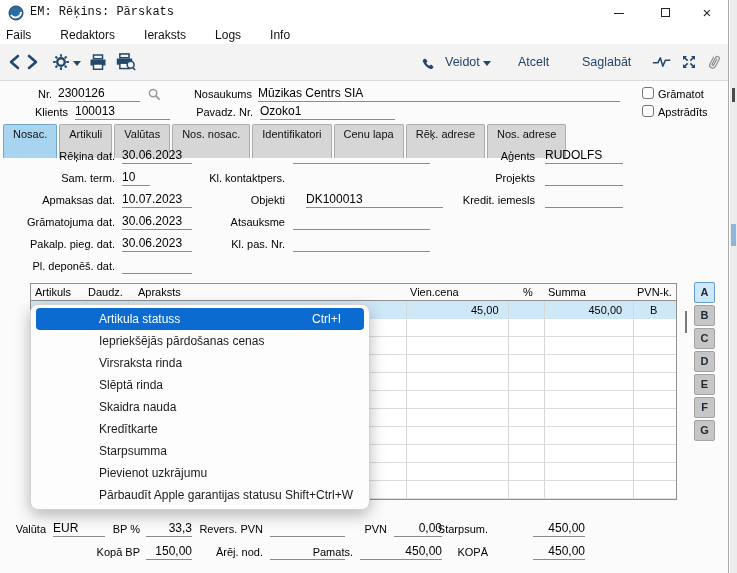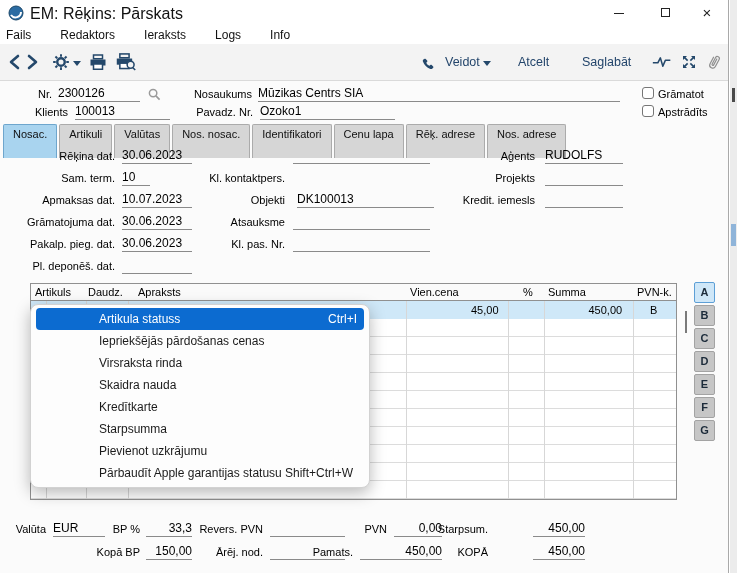--- a/index.html
+++ b/index.html
@@ -2,21 +2,21 @@
 <html><head>
 <meta charset="utf-8">
 <style>
   html,body{margin:0;padding:0;background:#fff;}
   *{box-sizing:border-box;font-family:"Liberation Sans","DejaVu Sans",sans-serif;}
   .screen{position:relative;width:737px;height:573px;background:#fff;overflow:hidden;}
   .window{position:absolute;left:0;top:0;width:729px;height:573px;background:#fbfbfb;border-right:1px solid #a9a9a9;}
   
   .titlebar{position:absolute;left:0;top:0;width:100%;height:25px;background:#ffffff;}
   .title-icon{position:absolute;left:8px;top:5px;width:16px;height:16px;}
-  .title-text{position:absolute;left:30px;top:5px;font-size:16px;color:#111;}
+  .title-text{position:absolute;left:30px;top:5px;font-size:12px;color:#111;font-family:Liberation Mono, monospace;}
   .winbtn{position:absolute;top:0;width:34px;height:25px;text-align:center;line-height:25px;color:#222;font-size:14px;cursor:default;}
   .winbtn.min{right:92px;}
   .winbtn.max{right:46px;}
   .winbtn.close{right:4px;font-size:15px;}
   .maxglyph{display:inline-block;width:9px;height:9px;border:1px solid #222;vertical-align:middle;margin-top:-2px;}
   .minglyph{display:inline-block;width:10px;height:1px;background:#222;vertical-align:middle;}
   
   .menubar{position:absolute;left:0;top:25px;width:100%;height:19px;background:#fff;display:flex;align-items:center;padding-left:6px;gap:29px;}
   .menubar .mitem{font-size:12px;color:#111;}
   
@@ -44,21 +44,21 @@
   .grid-rest{position:absolute;left:0;top:18px;width:100%;height:180px;background:repeating-linear-gradient(to bottom,#ffffff 0 17px,#dcdcdc 17px 18px);}
   .vsep{position:absolute;top:0;width:1px;height:198px;background:#d7d7d7;}
   
   .fliptab{position:absolute;left:694px;width:21px;height:21px;background:#c6c6c6;border:1px solid #a3a3a3;border-radius:2px;font-size:11px;font-weight:bold;color:#1c2b3a;text-align:center;line-height:19px;}
   .fliptab.active{background:#cfe7f8;border-color:#5d9fd6;}
   .scroll-thumb{position:absolute;left:685px;top:311px;width:2px;height:22px;background:#7a7a7a;}
   
   .cmenu{position:absolute;left:30px;top:304px;width:340px;background:#fdfdfd;border:1px solid #d2d2d2;border-radius:8px;box-shadow:0 5px 16px rgba(0,0,0,.28);padding:3px 0;z-index:10;}
   .citem{position:relative;height:22px;line-height:22px;font-size:12px;color:#1b1b1b;padding-left:68px;padding-right:16px;display:flex;justify-content:space-between;}
   .citem .csc{color:#1b1b1b;}
-  .citem.hl{background:#0c6bd0;color:#fff;margin:0 5px;border-radius:4px;padding-left:63px;padding-right:7px;}
+  .citem.hl{background:#0c6bd0;color:#fff;margin:0 5px;border-radius:4px;padding-left:63px;padding-right:23px;}
   .citem.hl .csc{color:#fff;}
   
   .tlabel{position:absolute;font-size:11px;color:#000;text-align:right;height:16px;line-height:16px;}
   .tval{position:absolute;font-size:12px;color:#000;height:16px;line-height:15px;border-bottom:1px solid #8a8a8a;white-space:nowrap;}
   .tval.num{text-align:right;}
   
   .edge{position:absolute;left:730px;top:0;width:7px;height:573px;background:#ececec;}
   .edge .m1{position:absolute;left:2px;top:88px;width:3px;height:14px;background:#4a4a4a;}
   .edge .m2{position:absolute;left:1px;top:224px;width:5px;height:22px;background:#8fb4d9;}
 </style>
@@ -229,21 +229,21 @@
     <span class="flabel" style="left:0;top:214px;width:115px">Grāmatojuma dat.</span>
     <span class="fval" style="left:122px;top:214px;width:70px">30.06.2023</span>
     <span class="flabel" style="left:0;top:236px;width:115px">Pakalp. pieg. dat.</span>
     <span class="fval" style="left:122px;top:236px;width:70px">30.06.2023</span>
     <span class="flabel" style="left:0;top:258px;width:115px">Pl. deponēš. dat.</span>
     <span class="fval" style="left:122px;top:258px;width:70px"></span>
 
     <span class="fval" style="left:293px;top:148px;width:137px"></span>
     <span class="flabel" style="left:155px;top:170px;width:130px">Kl. kontaktpers.</span>
     <span class="flabel" style="left:155px;top:192px;width:130px">Objekti</span>
-    <span class="fval" style="left:297px;top:192px;width:137px">DK100013</span>
+    <span class="fval" style="left:306px;top:192px;width:137px">DK100013</span>
     <span class="flabel" style="left:155px;top:214px;width:130px">Atsauksme</span>
     <span class="fval" style="left:293px;top:214px;width:137px"></span>
     <span class="flabel" style="left:155px;top:236px;width:130px">Kl. pas. Nr.</span>
     <span class="fval" style="left:293px;top:236px;width:137px"></span>
 
     <span class="flabel" style="left:405px;top:148px;width:130px">Aģents</span>
     <span class="fval" style="left:545px;top:148px;width:78px">RUDOLFS</span>
     <span class="flabel" style="left:405px;top:170px;width:130px">Projekts</span>
     <span class="fval" style="left:545px;top:170px;width:78px"></span>
     <span class="flabel" style="left:405px;top:192px;width:130px">Kredit. iemesls</span>
@@ -318,20 +318,24 @@
       </div>
       <div class="citem">
         <span>Iepriekšējās pārdošanas cenas</span>
           <span class="csc"></span>
       </div>
       <div class="citem">
         <span>Virsraksta rinda</span>
           <span class="csc"></span>
       </div>
       <div class="citem">
+        <span>Slēptā rinda</span>
+          <span class="csc"></span>
+      </div>
+      <div class="citem">
         <span>Skaidra nauda</span>
           <span class="csc"></span>
       </div>
       <div class="citem">
         <span>Kredītkarte</span>
           <span class="csc"></span>
       </div>
       <div class="citem">
         <span>Starpsumma</span>
           <span class="csc"></span>

